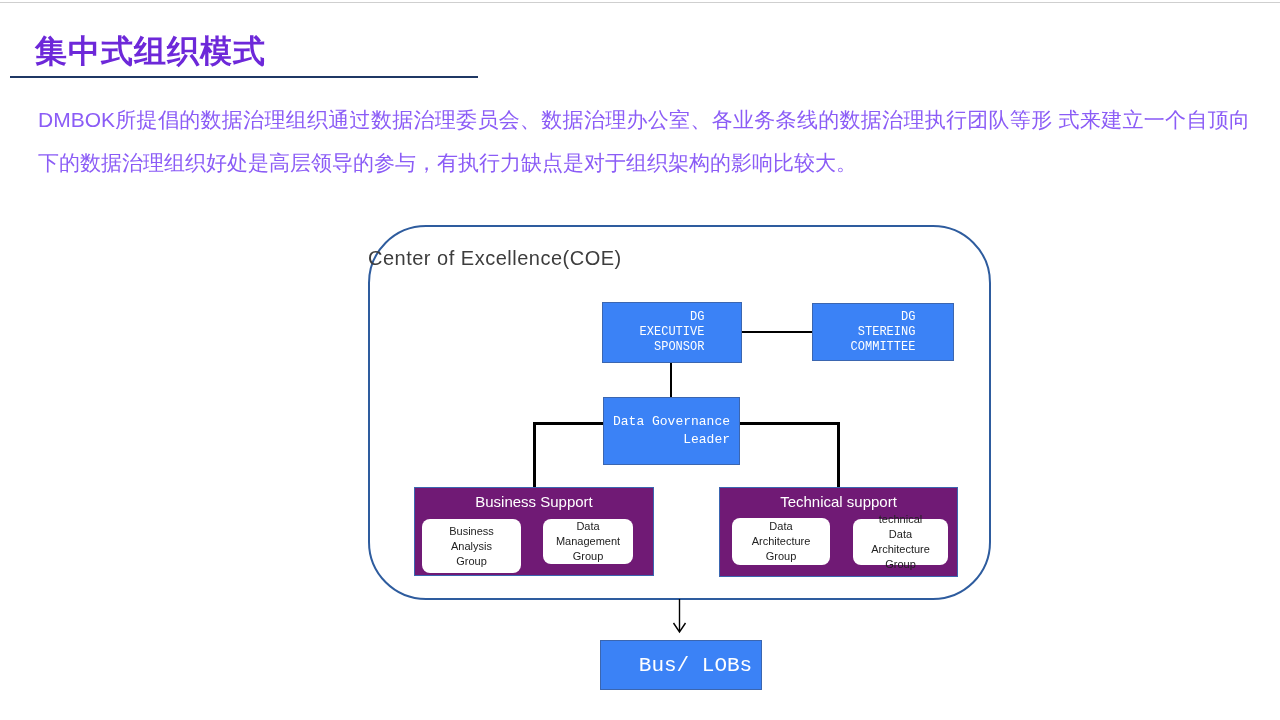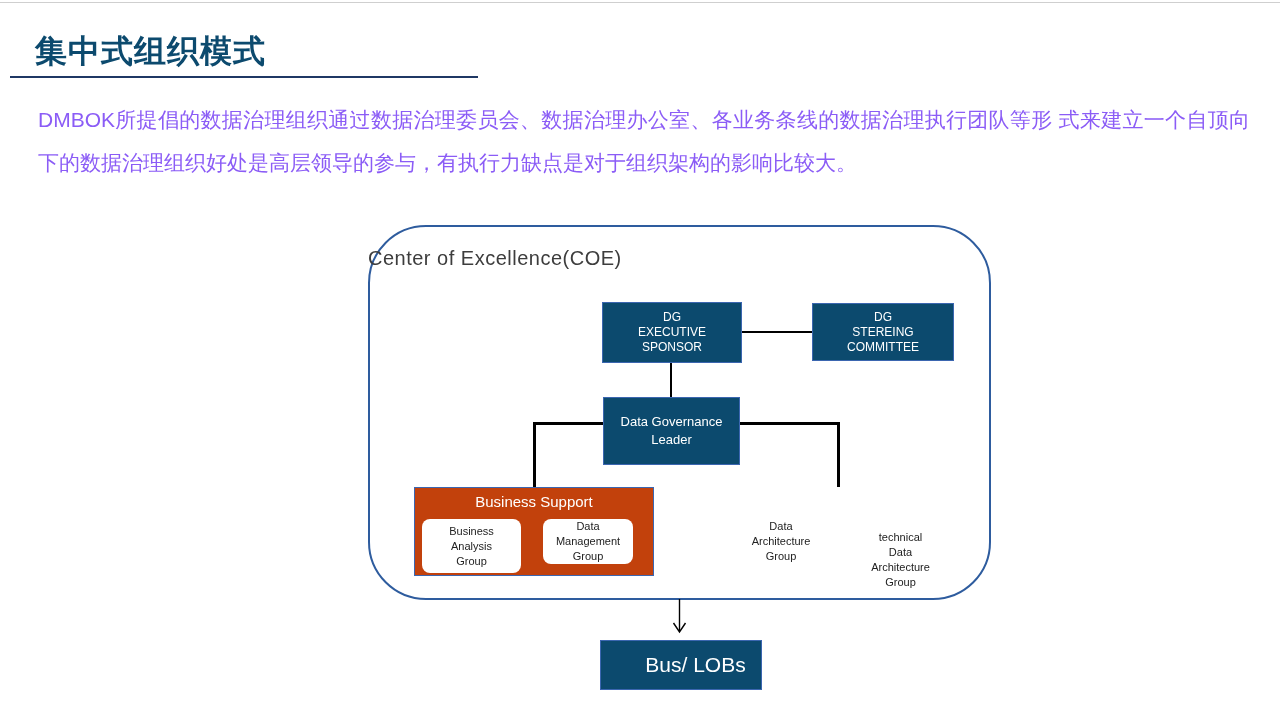--- a/index.html
+++ b/index.html
@@ -19,21 +19,21 @@
     left: 0; top: 2px;
     width: 1280px; height: 1px;
     background: #cfcfcf;
   }
 
   .slide-title {
     position: absolute;
     left: 35px; top: 30px;
     font-size: 32px;
     font-weight: 600;
-    color: #0c4a6e;
+    color: #6d28d9;
     letter-spacing: 1px;
     white-space: nowrap;
   }
 
   .title-underline {
     position: absolute;
     left: 10px; top: 76px;
     width: 468px; height: 2px;
     background: #1F3864;
   }
@@ -61,38 +61,39 @@
     position: absolute;
     left: 368px; top: 247px;
     width: 623px;
     font-size: 20px;
     color: #3d3d3d;
     letter-spacing: 0.5px;
   }
 
   .node {
     position: absolute;
-    background: #0c4a6e;
+    background: #3b82f6;
     border: 1px solid #3B66B0;
     color: #ffffff;
     display: flex;
     align-items: center;
     justify-content: center;
-    text-align: center;
+    text-align: right;
     white-space: pre-line;
+    font-family: Liberation Mono, monospace;
   }
 
   .node-sponsor   { left: 602px; top: 302px; width: 140px; height: 61px; font-size: 12px; line-height: 15px; }
   .node-committee { left: 812px; top: 303px; width: 142px; height: 58px; font-size: 12px; line-height: 15px; }
   .node-leader    { left: 603px; top: 397px; width: 137px; height: 68px; font-size: 13px; line-height: 18px; }
   .node-bus-lobs  { left: 600px; top: 640px; width: 162px; height: 50px; font-size: 21px; padding-left: 29px; }
 
   .group-node {
     position: absolute;
-    background: #c2410c;
+    background: #701a75;
     border: 1px solid #3B66B0;
   }
   .group-business  { left: 414px; top: 487px; width: 240px; height: 89px; }
   .group-technical { left: 719px; top: 487px; width: 239px; height: 90px; }
 
   .group-title {
     margin-top: 5px;
     text-align: center;
     color: #ffffff;
     font-size: 15px;
@@ -108,21 +109,21 @@
     text-align: center;
     color: #222222;
     font-size: 11px;
     line-height: 15px;
     white-space: pre-line;
     overflow: visible;
   }
   .sub-ba  { left: 422px; top: 519px; width: 99px; height: 54px; }
   .sub-dm  { left: 543px; top: 519px; width: 90px; height: 45px; }
   .sub-da  { left: 732px; top: 518px; width: 98px; height: 47px; }
-  .sub-tda { left: 853px; top: 519px; width: 95px; height: 46px; margin-top: 18px; }
+  .sub-tda { left: 853px; top: 519px; width: 95px; height: 46px; }
 
   .connector { position: absolute; background: #000000; }
   .conn-sponsor-committee { left: 742px; top: 331px; width: 70px;  height: 2px; }
   .conn-sponsor-leader    { left: 670px; top: 363px; width: 2px;   height: 34px; }
   .conn-left-h            { left: 533px; top: 422px; width: 72px;  height: 3px; }
   .conn-left-v            { left: 533px; top: 422px; width: 3px;   height: 65px; }
   .conn-right-h           { left: 740px; top: 422px; width: 100px; height: 3px; }
   .conn-right-v           { left: 837px; top: 422px; width: 3px;   height: 65px; }
 
   .down-arrow {
@@ -165,20 +166,23 @@
   <div class="group-node group-business">
     <div class="group-title">Business Support</div>
   </div>
   <div class="sub-node sub-ba">Business
 Analysis
 Group</div>
   <div class="sub-node sub-dm">Data
 Management
 Group</div>
 
+  <div class="group-node group-technical">
+    <div class="group-title">Technical support</div>
+  </div>
   <div class="sub-node sub-da">Data
 Architecture
 Group</div>
   <div class="sub-node sub-tda">technical
 Data
 Architecture
 Group</div>
 
   <svg class="down-arrow" viewBox="0 0 17 36">
     <line x1="8.5" y1="0" x2="8.5" y2="32" stroke="#000000" stroke-width="1.4"></line>

